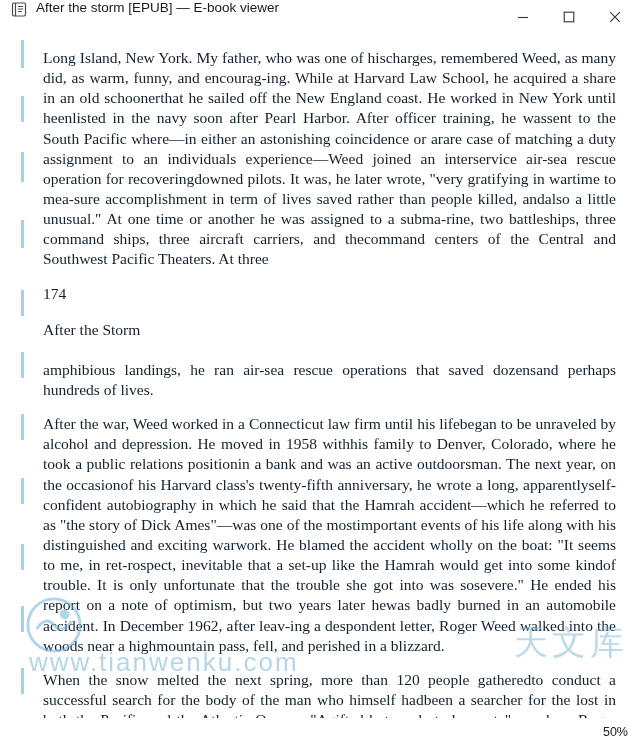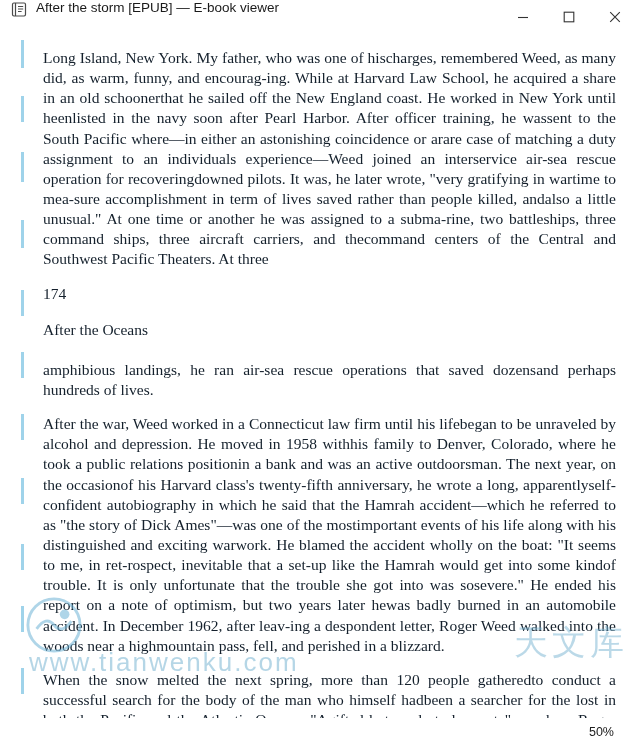--- a/index.html
+++ b/index.html
@@ -139,21 +139,21 @@
   .statusbar {
     position: absolute;
     left: 0;
     right: 0;
     bottom: 0;
     height: 28px;
     background: #ffffff;
     display: flex;
     align-items: center;
     justify-content: flex-end;
-    padding-right: 24px;
+    padding-right: 10px;
     box-sizing: border-box;
   }
   .progress-label {
     font-family: "Liberation Sans", sans-serif;
     font-size: 12.5px;
     color: #202020;
   }
   .progress-track {
     position: absolute;
     left: 0;
@@ -208,21 +208,21 @@
   <div class="edge-mark" style="top:318px;height:26px;"></div>
   <div class="edge-mark" style="top:380px;height:26px;"></div>
   <div class="edge-mark" style="top:444px;height:26px;"></div>
   <div class="edge-mark" style="top:510px;height:26px;"></div>
   <div class="edge-mark" style="top:572px;height:26px;"></div>
   <div class="edge-mark" style="top:634px;height:26px;"></div>
 
   <div class="page">
     <p>Long Island, New York. My father, who was one of hischarges, remembered Weed, as many did, as warm, funny, and encourag-ing. While at Harvard Law School, he acquired a share in an old schoonerthat he sailed off the New England coast. He worked in New York until heenlisted in the navy soon after Pearl Harbor. After officer training, he wassent to the South Pacific where—in either an astonishing coincidence or arare case of matching a duty assignment to an individuals experience—Weed joined an interservice air-sea rescue operation for recoveringdowned pilots. It was, he later wrote, "very gratifying in wartime to mea-sure accomplishment in term of lives saved rather than people killed, andalso a little unusual." At one time or another he was assigned to a subma-rine, two battleships, three command ships, three aircraft carriers, and thecommand centers of the Central and Southwest Pacific Theaters. At three</p>
     <p class="pagenum">174</p>
-    <p class="chaptitle">After the Oceans</p>
+    <p class="chaptitle">After the Storm</p>
     <p class="tight">amphibious landings, he ran air-sea rescue operations that saved dozensand perhaps hundreds of lives.</p>
     <p>After the war, Weed worked in a Connecticut law firm until his lifebegan to be unraveled by alcohol and depression. He moved in 1958 withhis family to Denver, Colorado, where he took a public relations positionin a bank and was an active outdoorsman. The next year, on the occasionof his Harvard class's twenty-fifth anniversary, he wrote a long, apparentlyself-confident autobiography in which he said that the Hamrah accident—which he referred to as "the story of Dick Ames"—was one of the mostimportant events of his life along with his distinguished and exciting warwork. He blamed the accident wholly on the boat: "It seems to me, in ret-rospect, inevitable that a set-up like the Hamrah would get into some kindof trouble. It is only unfortunate that the trouble she got into was sosevere." He ended his report on a note of optimism, but two years later hewas badly burned in an automobile accident. In December 1962, after leav-ing a despondent letter, Roger Weed walked into the woods near a highmountain pass, fell, and perished in a blizzard.</p>
     <p>When the snow melted the next spring, more than 120 people gatheredto conduct a successful search for the body of the man who himself hadbeen a searcher for the lost in both the Pacific and the Atlantic Oceans. "Agifted but modest classmate" was how Roger Weed's Harvard class secre-tary described him after his death, which was ruled an accident despite hisdespairing state of mind. His daughter, Hilary, now a nurse living in ruralMaine, was fifteen when he died and does not recall her father's mention-ing the Hamrah accident or, for</p>
   </div>
 
   <div class="watermark">
     <svg class="wm-logo" viewBox="0 0 60 60">
       <circle cx="30" cy="30" r="27" fill="none" stroke="#6fb4d6" stroke-width="3"></circle>
       <path d="M12 34 Q22 20 30 30 Q38 40 48 26" fill="none" stroke="#6fb4d6" stroke-width="3"></path>
       <circle cx="41" cy="19" r="5" fill="#6fb4d6"></circle>

